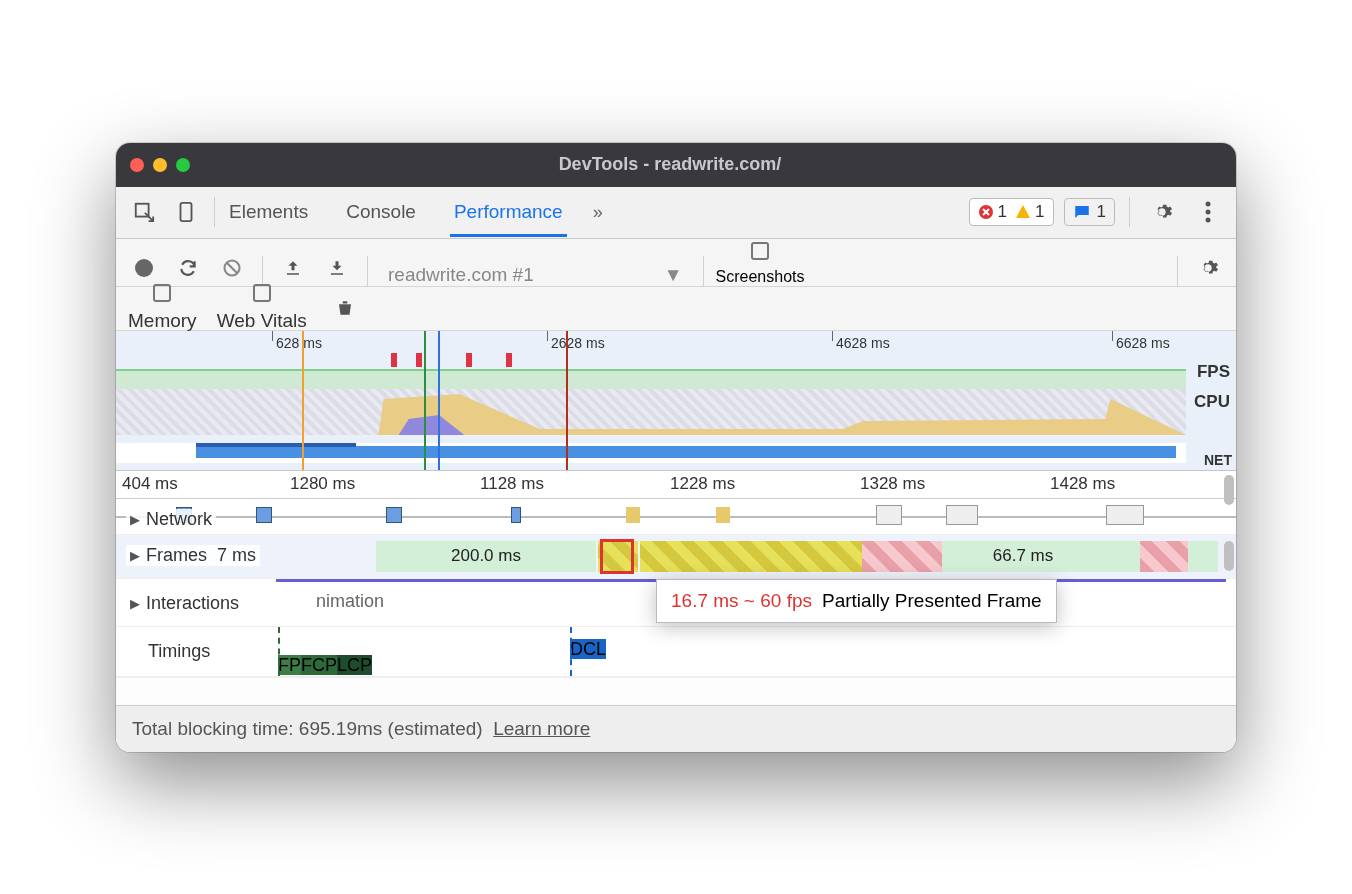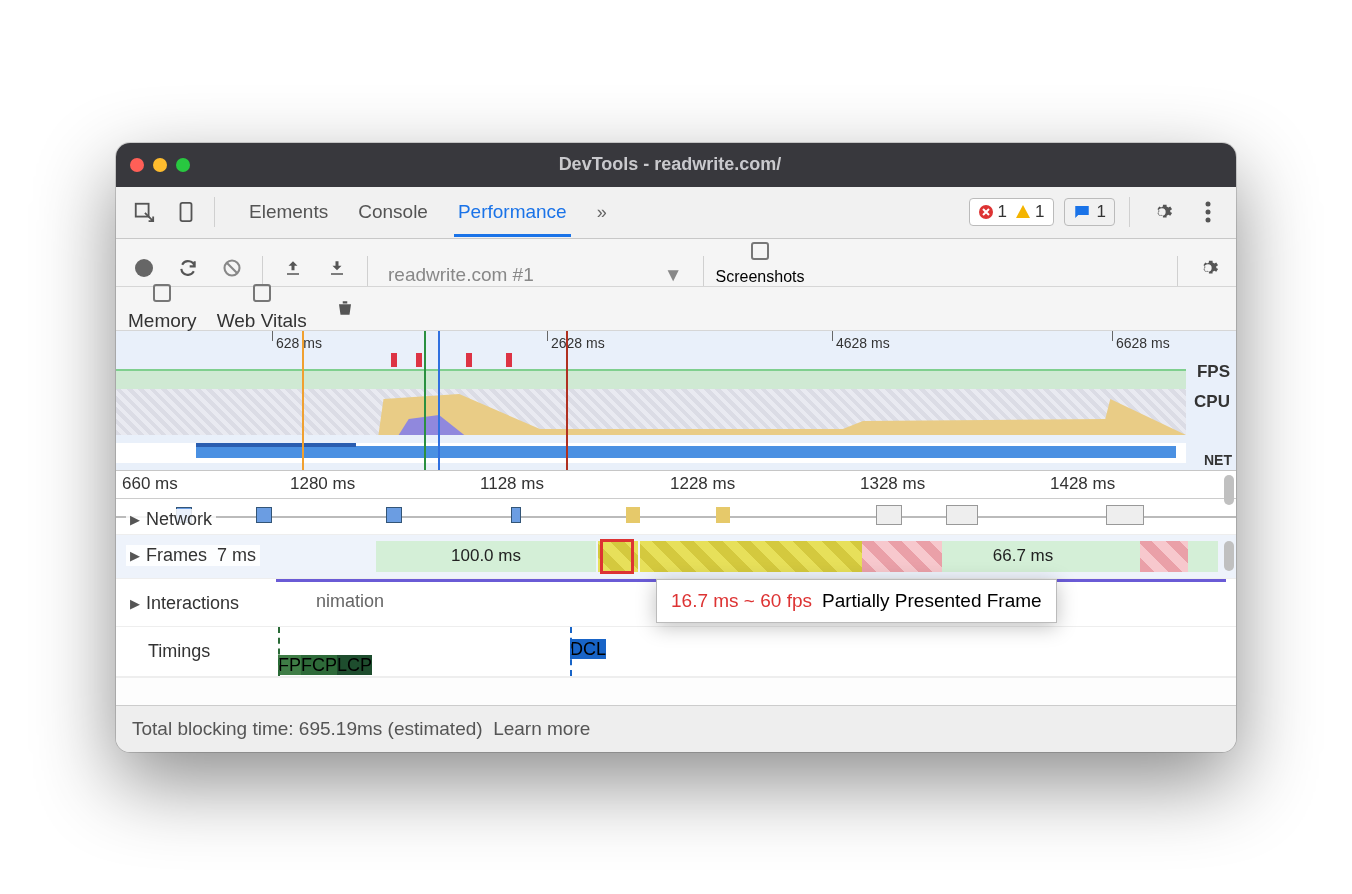--- a/index.html
+++ b/index.html
@@ -44,21 +44,21 @@
     display: flex; align-items: center;
     padding: 0 10px;
     gap: 6px;
   }
   .icon-btn {
     width: 36px; height: 36px;
     display: flex; align-items: center; justify-content: center;
     color: #555; cursor: pointer;
   }
   .divider { width: 1px; height: 30px; background: #d0d0d0; margin: 0 4px; }
-  .tabs { display: flex; gap: 22px; margin-left: 20px; font-size: 19px; color: #545454; }
+  .tabs { display: flex; gap: 30px; font-size: 19px; color: #545454; }
   .tab { padding: 13px 4px 11px; cursor: pointer; }
   .tab.active { color: #1a73e8; border-bottom: 3px solid #1a73e8; }
   .chev { color: #666; font-size: 18px; margin-left: 20px; }
   .right-group { margin-left: auto; display: flex; align-items: center; gap: 10px; }
   .badge-box {
     border: 1px solid #bbb; border-radius: 4px;
     display: flex; align-items: center; gap: 8px;
     padding: 3px 8px; font-size: 17px; color: #333;
     background: #fff;
   }
@@ -133,21 +133,21 @@
     background:#fff; border:1px solid #bbb; padding:10px 14px;
     font-size:19px; box-shadow:0 4px 20px rgba(0,0,0,.25);
     display:flex; gap:10px; align-items:center; z-index:20;
   }
   .tooltip .red { color:#d33; font-weight:500; }
   
   .footer {
     background:#eee; border-top:1px solid #ccc;
     padding:12px 16px; font-size:19px; color:#555;
   }
-  .footer a { color:#555; cursor:pointer; }
+  .footer a { color:#555; text-decoration:underline; cursor:pointer; }
   .scrollbar-stub { position:absolute; right:2px; width:10px; height:30px; background:#c0c0c0; border-radius:5px; }
   svg { display:block; }
 </style>
 </head>
 <body>
 
 <div class="window">
 
   <div class="titlebar">
     <div class="traffic">
@@ -305,21 +305,21 @@
     <div class="ov-marker r" style="left:450px"></div>
     <div class="track-labels">
       <div>FPS</div>
       <div>CPU</div>
       <div style="height:50px"></div>
     </div>
     <div style="position:absolute;right:4px;bottom:2px;font-size:14px;font-weight:700;color:#333">NET</div>
   </div>
 
   <div class="ruler">
-    <span class="rt" style="left:6px">660 ms</span>
+    <span class="rt" style="left:6px">404 ms</span>
     <span class="rt" style="left:174px">1280 ms</span>
     <span class="rt" style="left:364px">1128 ms</span>
     <span class="rt" style="left:554px">1228 ms</span>
     <span class="rt" style="left:744px">1328 ms</span>
     <span class="rt" style="left:934px">1428 ms</span>
   </div>
 
   <div class="track" style="height:36px">
     <div class="label">
         <span class="disclose">▶</span>
@@ -338,21 +338,21 @@
     <div class="scrollbar-stub" style="top:-24px"></div>
   </div>
 
   <div class="track frames-row">
     <div class="label">
         <span class="disclose">▶</span>
         <span>Frames</span> 
         <span style="margin-left:4px">7 ms</span>
       </div>
     <div class="frame-seg green-seg" style="left:260px;width:220px">
-        <span>100.0 ms</span>
+        <span>200.0 ms</span>
       </div>
     <div class="frame-seg hatched-y" style="left:482px;width:40px"></div>
     <div class="frame-seg hatched-y" style="left:524px;width:222px"></div>
     <div class="frame-seg hatched-r" style="left:746px;width:80px"></div>
     <div class="frame-seg green-seg" style="left:826px;width:162px">
         <span>66.7 ms</span>
       </div>
     <div class="frame-seg green-seg" style="left:988px;width:36px"></div>
     <div class="frame-seg hatched-r" style="left:1024px;width:48px"></div>
     <div class="frame-seg green-seg" style="left:1072px;width:30px"></div>

